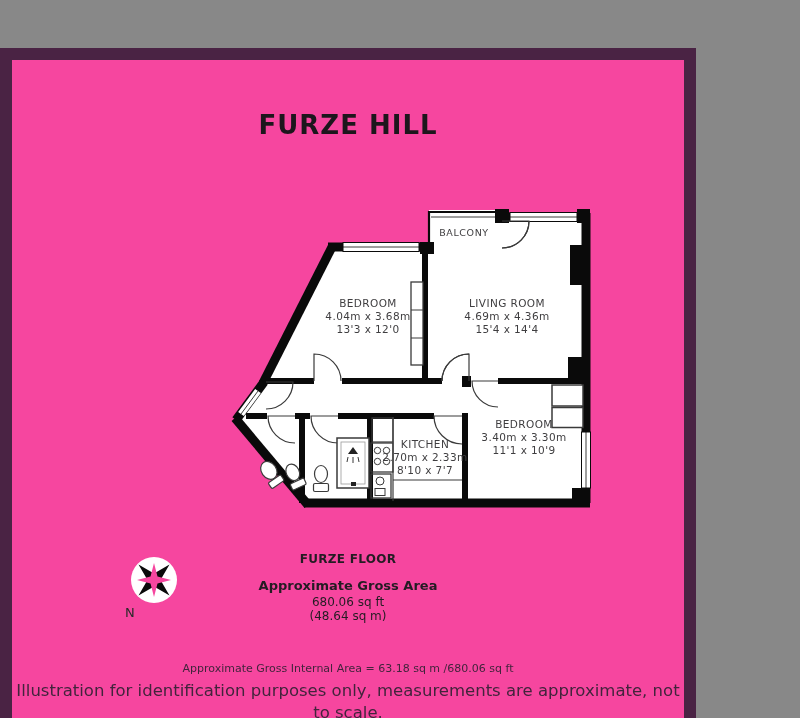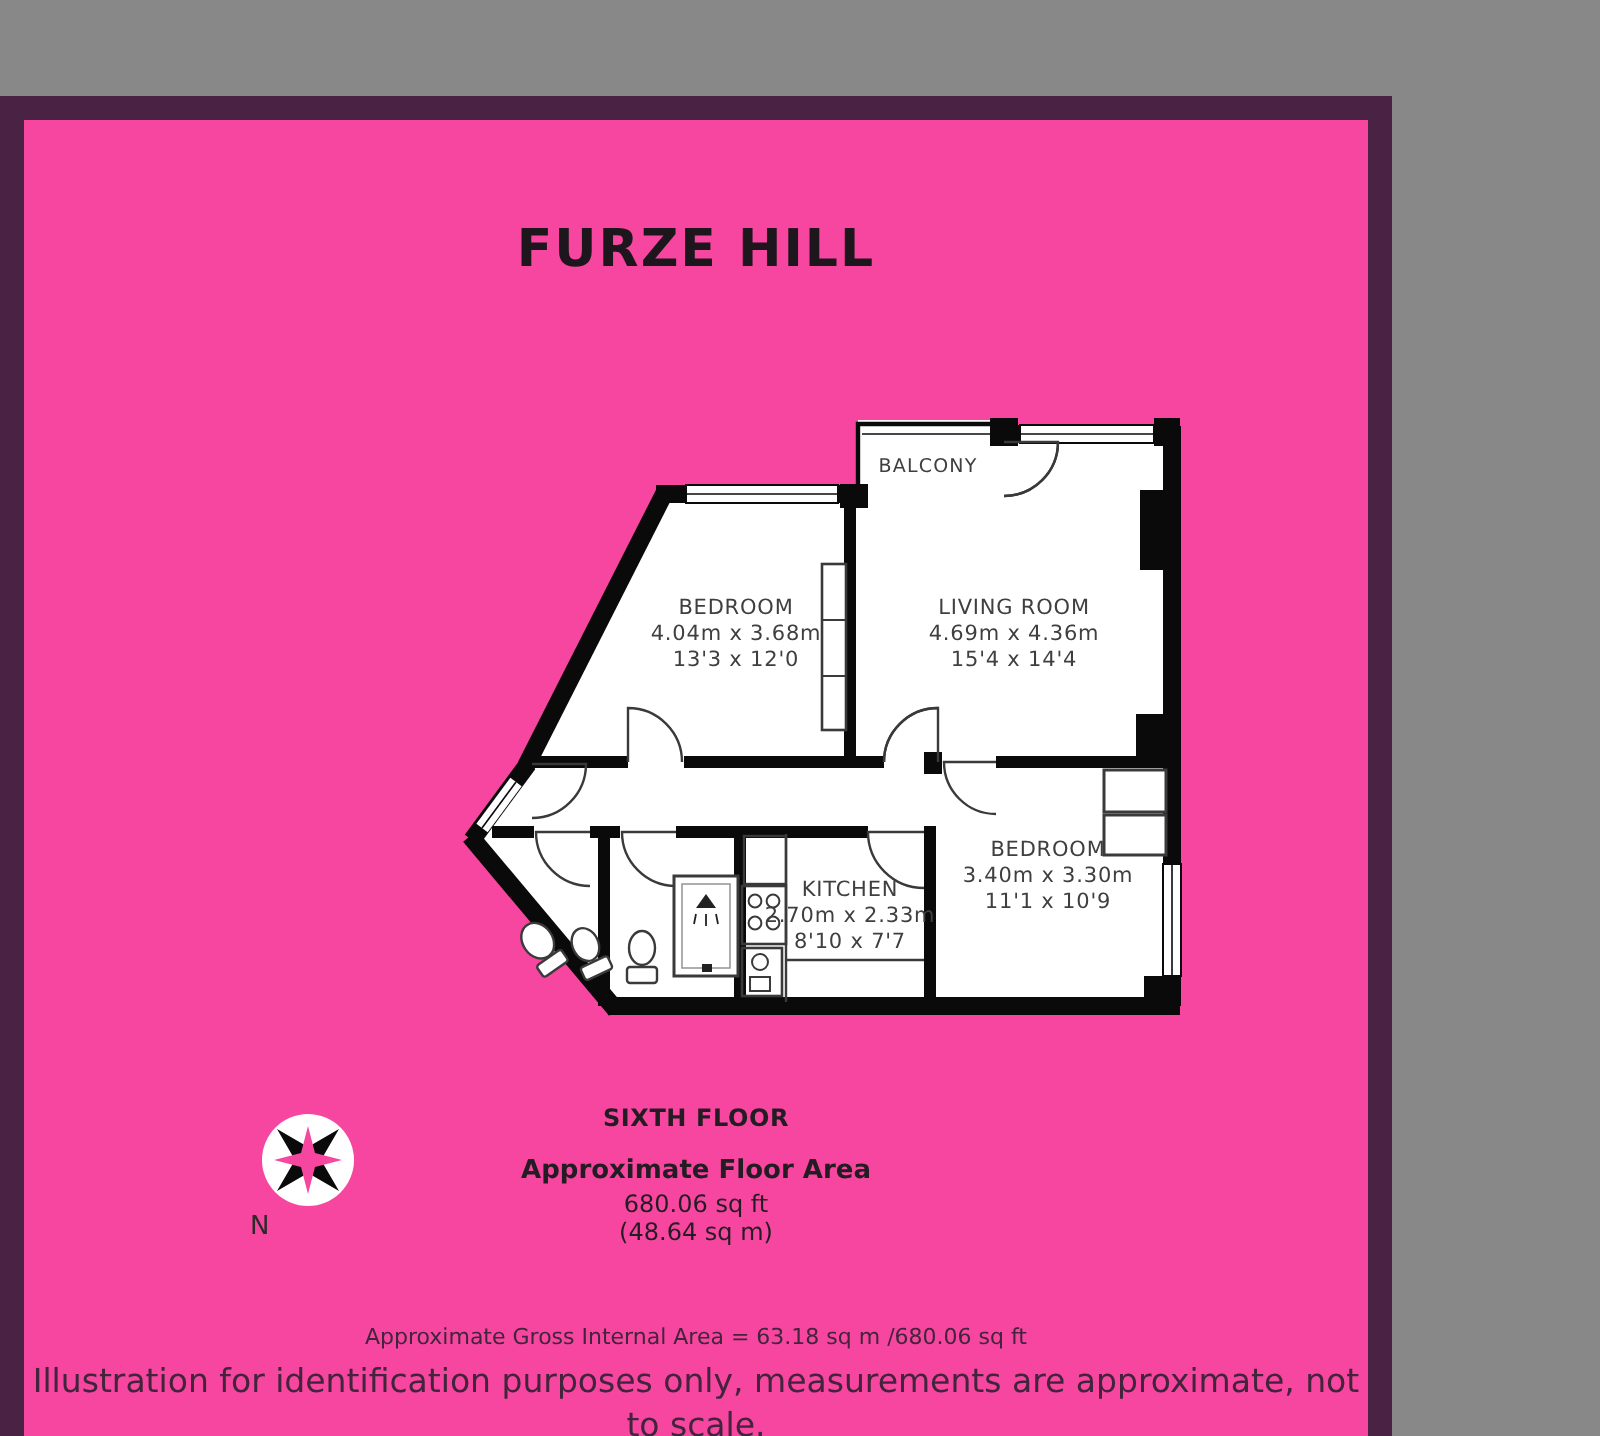--- a/index.html
+++ b/index.html
@@ -191,22 +191,22 @@
 
     <g>
       <circle cx="142" cy="520" r="23" fill="#FFFFFF"></circle>
       <path d="M157.5,504.5 L148.5,520 L157.5,535.5 L142,526.5 L126.5,535.5 L135.5,520 L126.5,504.5 L142,513.5 Z" fill="#0A0A0A"></path>
       <path d="M142,503 L145.5,516.5 L159,520 L145.5,523.5 L142,537 L138.5,523.5 L125,520 L138.5,516.5 Z" fill="#F6469F"></path>
       <text class="compass-n" x="113" y="557">N</text>
     </g>
   </svg>
 
   <div class="floor-info">
-    <p class="floor">SIXTH FLOOR</p>
-    <p class="area-heading">Approximate Floor Area</p>
+    <p class="floor">FURZE FLOOR</p>
+    <p class="area-heading">Approximate Gross Area</p>
     <p class="area-line">680.06 sq ft</p>
     <p class="area-line">(48.64 sq m)</p>
   </div>
 
   <div class="footer">
     <p class="f1">Approximate Gross Internal Area = 63.18 sq m /680.06 sq ft</p>
     <p class="f2">Illustration for identification purposes only, measurements are approximate, not to scale.</p>
   </div>
 
 </div>

